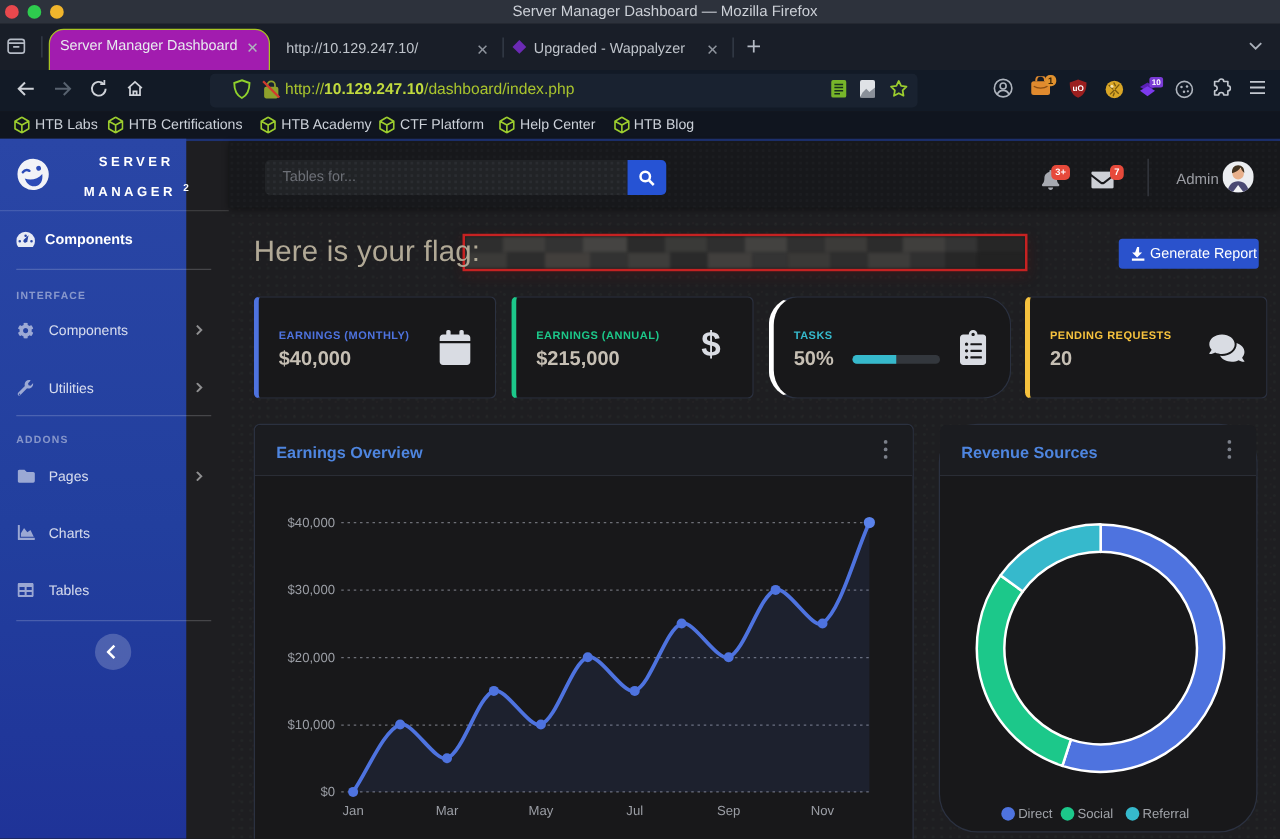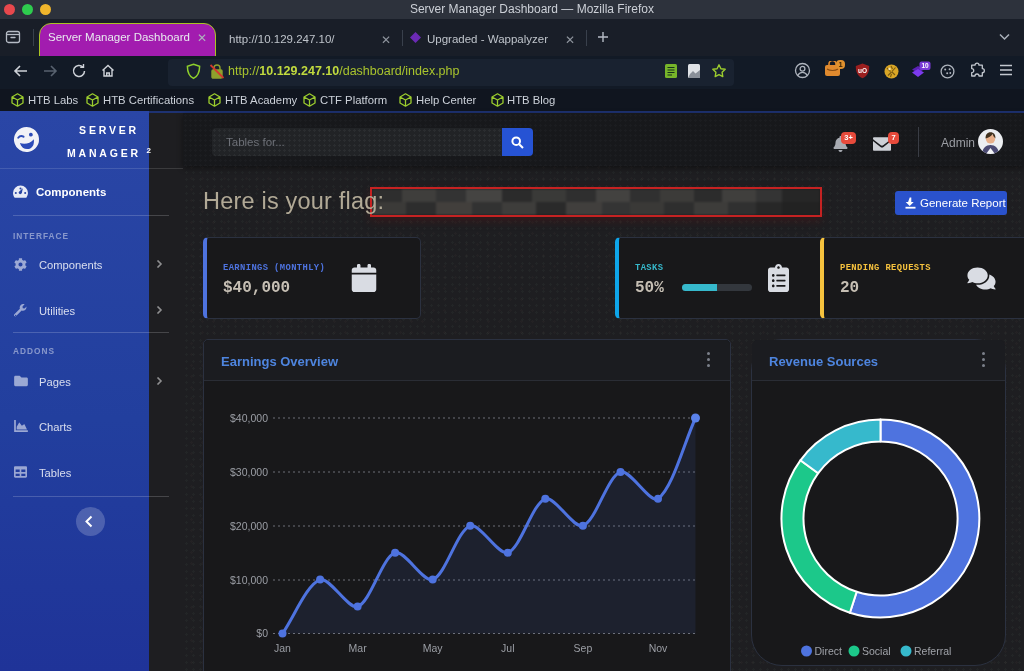--- a/index.html
+++ b/index.html
@@ -40,21 +40,21 @@
 #searchbtn { position:absolute; left:319px; top:15px; width:31px; height:28px; background:#2653d4; border-radius:0 4px 4px 0; }
 .badge { position:absolute; background:#e74a3b; border-radius:4px; color:#fff; font-weight:bold; font-size:7.5px; text-align:center; }
 
 
 #h3flag { position:absolute; z-index:5; left:203px; top:75px; font-size:23.5px; font-weight:400; color:#b1a996; letter-spacing:0.2px; }
 #flagbox { position:absolute; left:370px; top:74px; width:452px; height:30px; background:#1b1b1b; border:2px solid #c62222; box-shadow:0 4px 10px rgba(80,20,20,0.45); overflow:hidden; }
 #genbtn { position:absolute; left:895px; top:78px; width:112px; height:24px; background:#2a52cc; border-radius:3px; color:#fff; font-size:11.5px; line-height:24px; }
 
 
 .card { position:absolute; background:#18181a; border:1px solid #2b3140; border-radius:5px; }
-.stat { top:124px; width:218px; height:82px;font-family:Liberation Mono, monospace; }
+.stat { top:124px; width:194px; height:82px; }
 .stat-label { position:absolute; left:16px; top:25px; font-size:8.8px; font-weight:bold; letter-spacing:0.4px; white-space:nowrap; }
 .stat-value { position:absolute; left:16px; top:41px; font-size:16px; font-weight:bold; color:#c6bfb4; }
 
 
 .chead { position:absolute; left:0; top:0; width:100%; height:41px; background:#1b1c20; border-bottom:1px solid #2a2d35; border-radius:5px 5px 0 0; }
 .chead-t { position:absolute; left:17px; top:14px; font-size:13px; font-weight:bold; color:#4e85df; }
 .dots3 { position:absolute; top:12px; width:4px; height:18px; }
 .dots3 i { position:absolute; left:0; width:3.2px; height:3.2px; border-radius:50%; background:#7c808a; }
 </style>
 </head>
@@ -350,21 +350,26 @@
         <span style="position:absolute; left:25px;">Generate Report</span>
       </div>
 
     <div class="card stat" style="left:203px; border-left:4px solid #4e73df;">
       <div class="stat-label" style="color:#4e73df;">EARNINGS (MONTHLY)</div>
       <div class="stat-value">$40,000</div>
       <svg class="abs" style="left:144px; top:26px;" width="26" height="28" viewBox="0 0 448 512" fill="#d9dce3">
           <path d="M0 464c0 26.5 21.5 48 48 48h352c26.5 0 48-21.5 48-48V192H0v272zM448 112c0-26.5-21.5-48-48-48h-48V24c0-13.2-10.8-24-24-24h-16c-13.2 0-24 10.8-24 24v40H160V24c0-13.2-10.8-24-24-24h-16c-13.2 0-24 10.8-24 24v40H48C21.5 64 0 85.5 0 112v48h448v-48z"></path>
         </svg>
     </div>
-    <div class="card stat" style="left:615px; border-left:4px solid #0ea5e9;">
+    <div class="card stat" style="left:409px; border-left:4px solid #1cc88a;">
+      <div class="stat-label" style="color:#1cc88a;">EARNINGS (ANNUAL)</div>
+      <div class="stat-value">$215,000</div>
+      <div class="abs" style="left:148px; top:22px; font-size:28px; font-weight:bold; color:#d9dce3;">$</div>
+    </div>
+    <div class="card stat" style="left:615px; border-left:4px solid #ffffff;border-radius:23px;">
       <div class="stat-label" style="color:#36b9cc;">TASKS</div>
       <div class="stat-value">50%</div>
       <div class="abs" style="left:63px; top:46px; width:70px; height:7px; border-radius:4px; background:#33373d;">
           <div style="width:35px; height:7px; border-radius:4px 0 0 4px; background:#36b9cc;"></div>
         </div>
       <svg class="abs" style="left:149px; top:26px;" width="21" height="28" viewBox="0 0 384 512" fill="#d9dce3">
           <path d="M336 64h-80c0-35.3-28.7-64-64-64s-64 28.7-64 64H48C21.5 64 0 85.5 0 112v352c0 26.5 21.5 48 48 48h288c26.5 0 48-21.5 48-48V112c0-26.5-21.5-48-48-48zM96 424c-13.3 0-24-10.7-24-24s10.7-24 24-24 24 10.7 24 24-10.7 24-24 24zm0-96c-13.3 0-24-10.7-24-24s10.7-24 24-24 24 10.7 24 24-10.7 24-24 24zm0-96c-13.3 0-24-10.7-24-24s10.7-24 24-24 24 10.7 24 24-10.7 24-24 24zm96-192c13.3 0 24 10.7 24 24s-10.7 24-24 24-24-10.7-24-24 10.7-24 24-24zm128 368c0 4.4-3.6 8-8 8H160c-4.4 0-8-3.6-8-8v-16c0-4.4 3.6-8 8-8h152c4.4 0 8 3.6 8 8v16zm0-96c0 4.4-3.6 8-8 8H160c-4.4 0-8-3.6-8-8v-16c0-4.4 3.6-8 8-8h152c4.4 0 8 3.6 8 8v16zm0-96c0 4.4-3.6 8-8 8H160c-4.4 0-8-3.6-8-8v-16c0-4.4 3.6-8 8-8h152c4.4 0 8 3.6 8 8v16z"></path>
         </svg>
     </div>
     <div class="card stat" style="left:820px; border-left:4px solid #f6c23e;">

